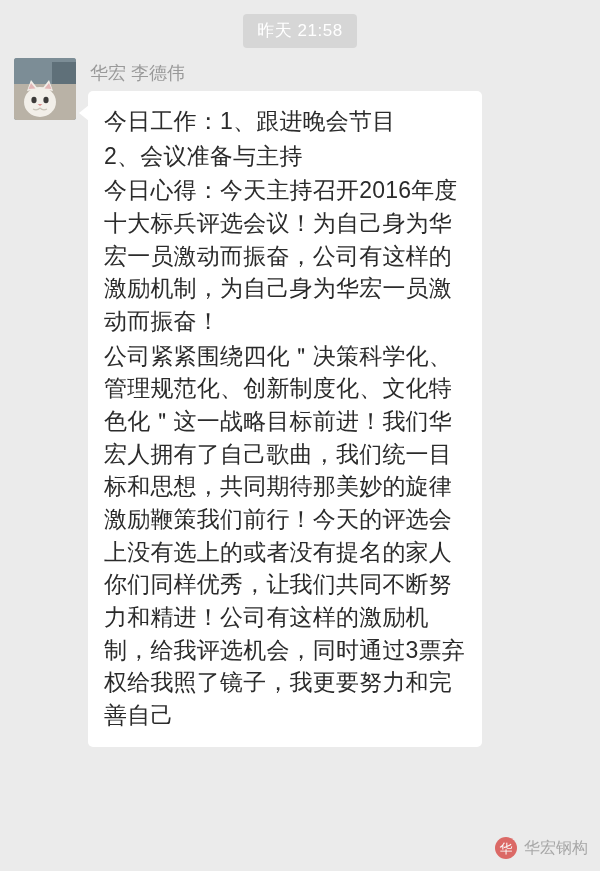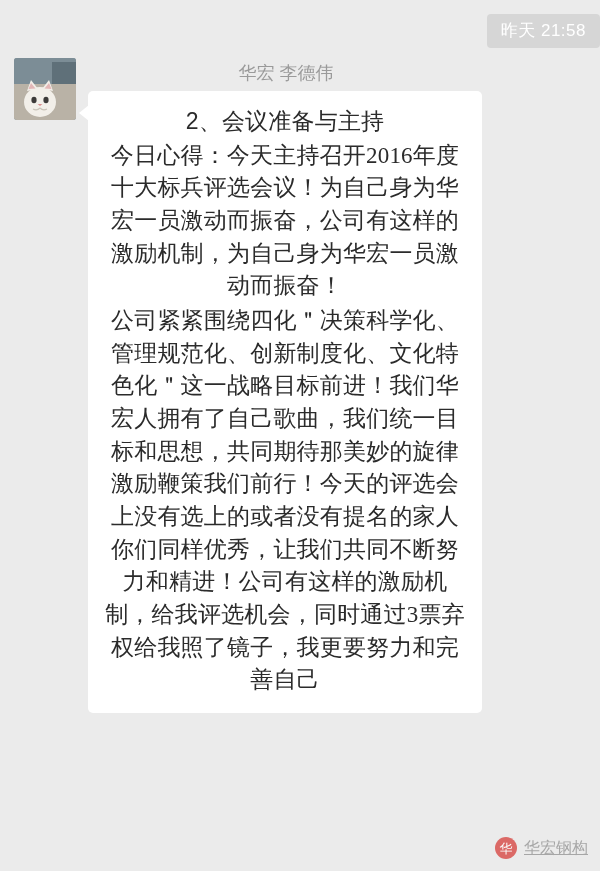--- a/index.html
+++ b/index.html
@@ -16,39 +16,38 @@
   }
   .chat-root {
     position: relative;
     width: 600px;
     height: 871px;
     background: #ebebeb;
     box-sizing: border-box;
   }
   .timestamp-row {
     display: flex;
-    justify-content: flex-end;
+    justify-content: center;
     padding-top: 14px;
     padding-bottom: 10px;
   }
   .timestamp-pill {
     background: #d6d6d6;
     color: #ffffff;
     font-size: 17px;
     line-height: 1;
     padding: 8px 14px 9px 14px;
     border-radius: 4px;
     letter-spacing: 0.5px;
   }
   .message-row {
     display: flex;
     align-items: flex-start;
     padding-left: 14px;
     padding-right: 30px;
-    text-align: center;
   }
   .avatar {
     width: 62px;
     height: 62px;
     flex: 0 0 62px;
     border-radius: 3px;
     overflow: hidden;
     background: #8b9aa4;
     position: relative;
   }
@@ -91,21 +90,20 @@
     height: 0;
     border-top: 8px solid transparent;
     border-bottom: 8px solid transparent;
     border-right: 10px solid #ffffff;
   }
   .bubble p {
     margin: 0;
   }
   .bubble p + p {
     margin-top: 2px;
-    font-family: Liberation Serif, serif;
   }
   .watermark {
     position: absolute;
     right: 12px;
     bottom: 12px;
     display: flex;
     align-items: center;
     gap: 7px;
     opacity: 0.85;
   }
@@ -118,21 +116,20 @@
     align-items: center;
     justify-content: center;
     color: #ffffff;
     font-size: 13px;
     line-height: 1;
   }
   .watermark-text {
     font-size: 16px;
     color: #9b9b9b;
     white-space: nowrap;
-    text-decoration: underline;
   }
 </style>
 </head>
 <body>
 
 <div class="chat-root">
 
   <div class="timestamp-row">
     <div class="timestamp-pill">昨天 21:58</div>
   </div>
@@ -153,20 +150,21 @@
         <ellipse cx="20" cy="42" rx="2.6" ry="3.2" fill="#3c3a38"></ellipse>
         <ellipse cx="32" cy="42" rx="2.6" ry="3.2" fill="#3c3a38"></ellipse>
         <path d="M26 48 l-2.4 -2 h4.8 Z" fill="#d88f8f"></path>
         <path d="M26 50 q-3 3 -7 1 M26 50 q3 3 7 1" stroke="#c9c3b8" stroke-width="1.2" fill="none"></path>
       </svg>
     </div>
 
     <div class="msg-col">
       <div class="sender-name">华宏 李德伟</div>
       <div class="bubble">
+        <p>今日工作：1、跟进晚会节目</p>
         <p>2、会议准备与主持</p>
         <p>今日心得：今天主持召开2016年度十大标兵评选会议！为自己身为华宏一员激动而振奋，公司有这样的激励机制，为自己身为华宏一员激动而振奋！</p>
         <p>公司紧紧围绕四化＂决策科学化、管理规范化、创新制度化、文化特色化＂这一战略目标前进！我们华宏人拥有了自己歌曲，我们统一目标和思想，共同期待那美妙的旋律激励鞭策我们前行！今天的评选会上没有选上的或者没有提名的家人你们同样优秀，让我们共同不断努力和精进！公司有这样的激励机制，给我评选机会，同时通过3票弃权给我照了镜子，我更要努力和完善自己</p>
       </div>
     </div>
 
   </div>
 
   <div class="watermark">
     <div class="watermark-logo">华</div>

